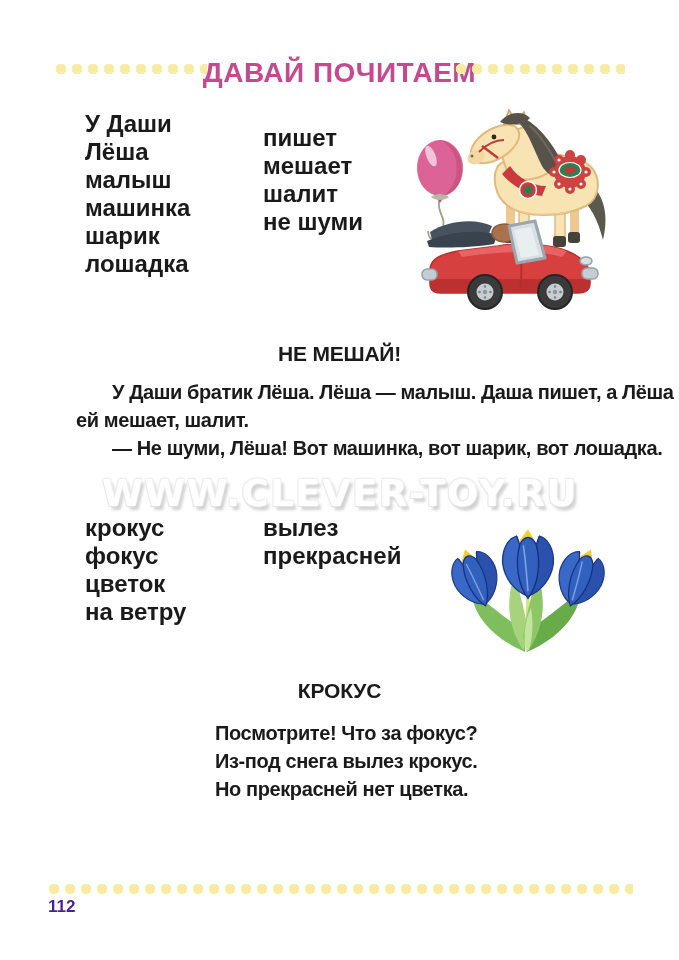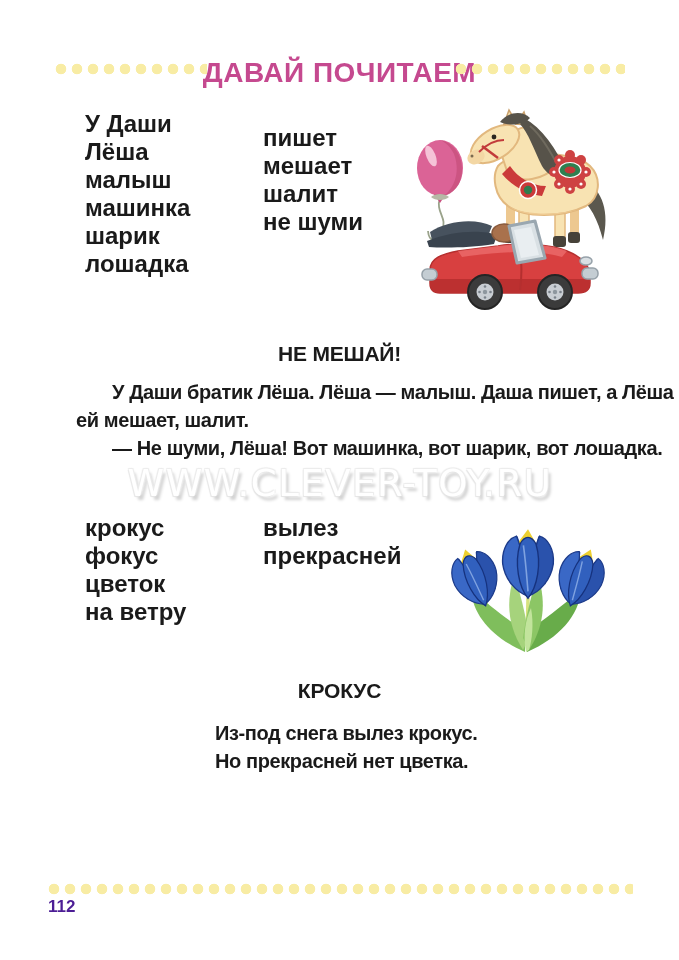--- a/index.html
+++ b/index.html
@@ -18,22 +18,22 @@
   }
   .wcol { position:absolute; font-size:24px; font-weight:bold; line-height:28px; white-space:nowrap; }
   .sec-heading {
     position:absolute; left:0; right:0; text-align:center;
     font-size:21px; font-weight:bold; letter-spacing:-0.2px;
   }
   .story { position:absolute; left:48px; top:378px; width:600px; font-size:20px; font-weight:bold; line-height:28px; letter-spacing:-0.4px; }
   .story .line { white-space:nowrap;margin-left:28px; }
   .story .indent { padding-left:36px; }
   .watermark {
-    position:absolute; left:30px; width:620px; top:462px; text-align:center;
-    font-family:"DejaVu Sans", sans-serif; font-weight:normal; font-size:37px;
+    position:absolute; left:30px; width:620px; top:472px; text-align:center;
+    font-family:"DejaVu Sans", sans-serif; font-weight:bold; font-size:37px;
     letter-spacing:1.5px; color:#ffffff; white-space:nowrap;
     text-shadow: -1px -1px 1px #ececec, 1px -1px 1px #ececec, -1px 1px 1px #e4e4e4, 3px 4px 3px #d2d2d2;
   }
   .poem { position:absolute; left:215px; top:719px; font-size:20px; font-weight:bold; line-height:28px; letter-spacing:-0.4px; }
   .poem .line { white-space:nowrap; }
   .page-number { position:absolute; left:48px; top:897px; font-size:17px; font-weight:bold; color:#4c1d95; }
   svg { position:absolute; }
 </style>
 </head>
 <body>
@@ -196,20 +196,21 @@
     </g>
     <g>
       <use href="#flw" transform="translate(50,92) rotate(-20)"></use>
       <use href="#flw" transform="translate(136,92) rotate(20)"></use>
       <use href="#flw" transform="translate(93,84) scale(1.15)"></use>
     </g>
   </svg>
 
   <div class="sec-heading" style="top:679px;">КРОКУС</div>
   <div class="poem">
+    <div class="line">Посмотрите! Что за фокус?</div>
     <div class="line">Из-под снега вылез крокус.</div>
     <div class="line">Но прекрасней нет цветка.</div>
   </div>
 
   <div class="dots" style="left:48px; top:883px; width:585px;"></div>
   <div class="page-number">112</div>
 
 </div>
 
 </body></html>

